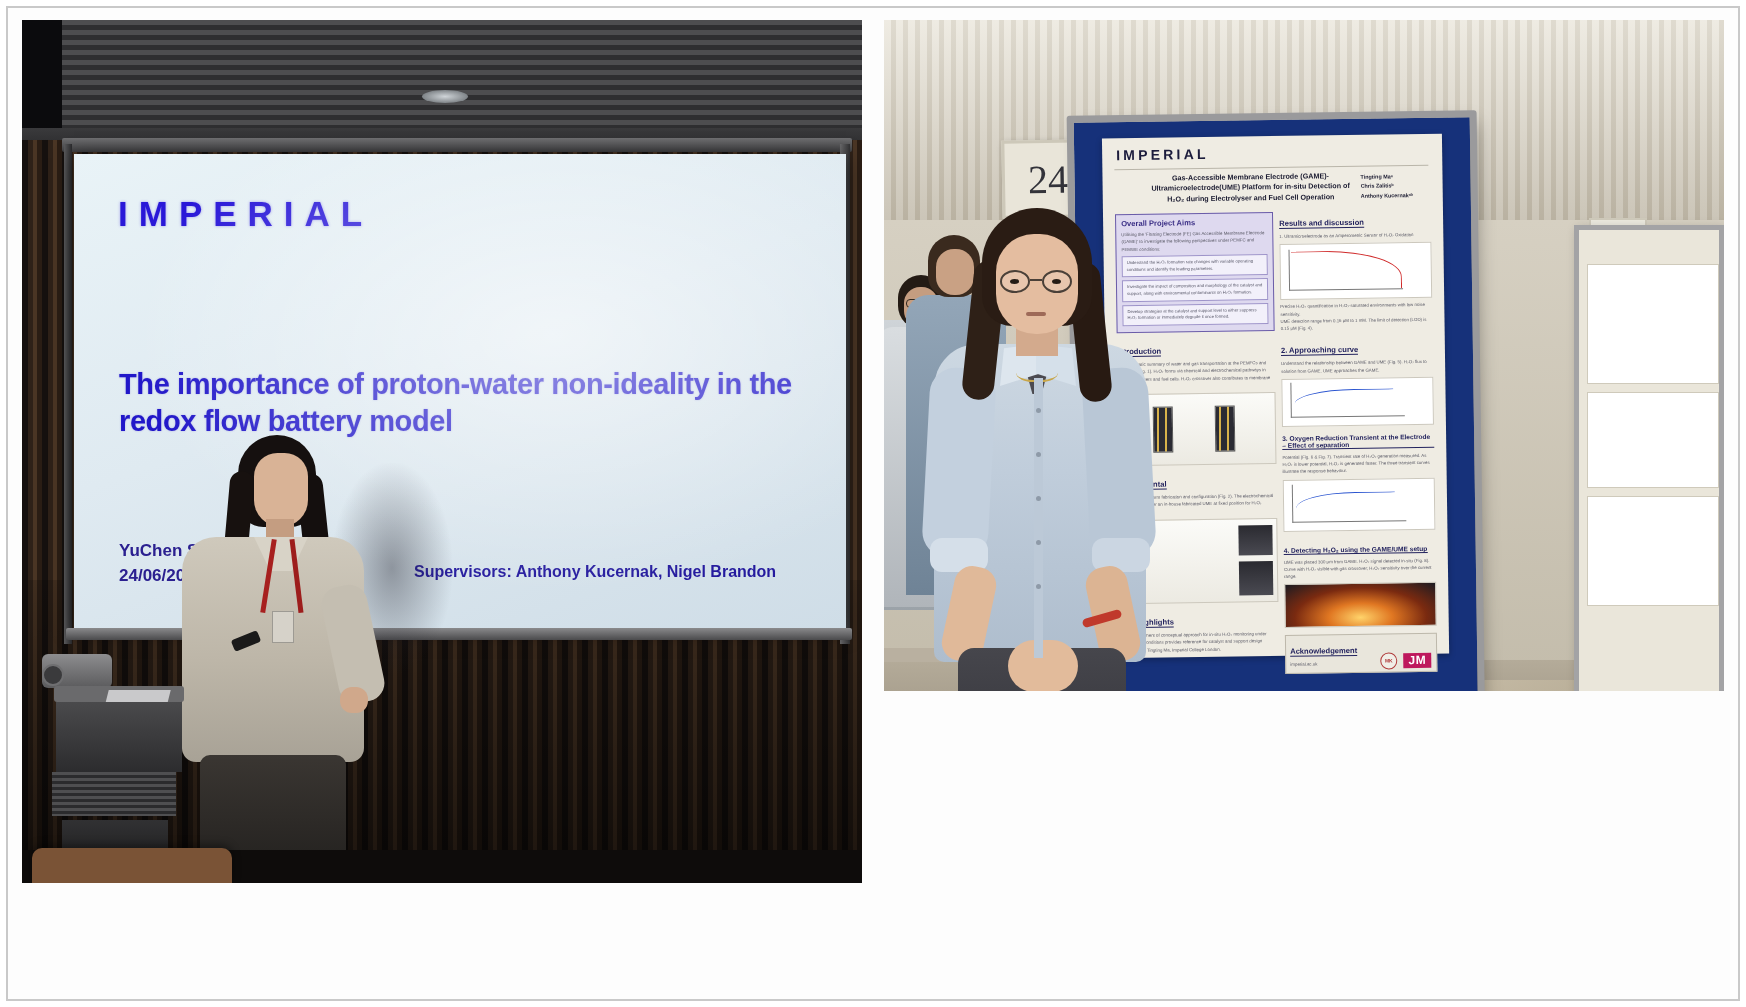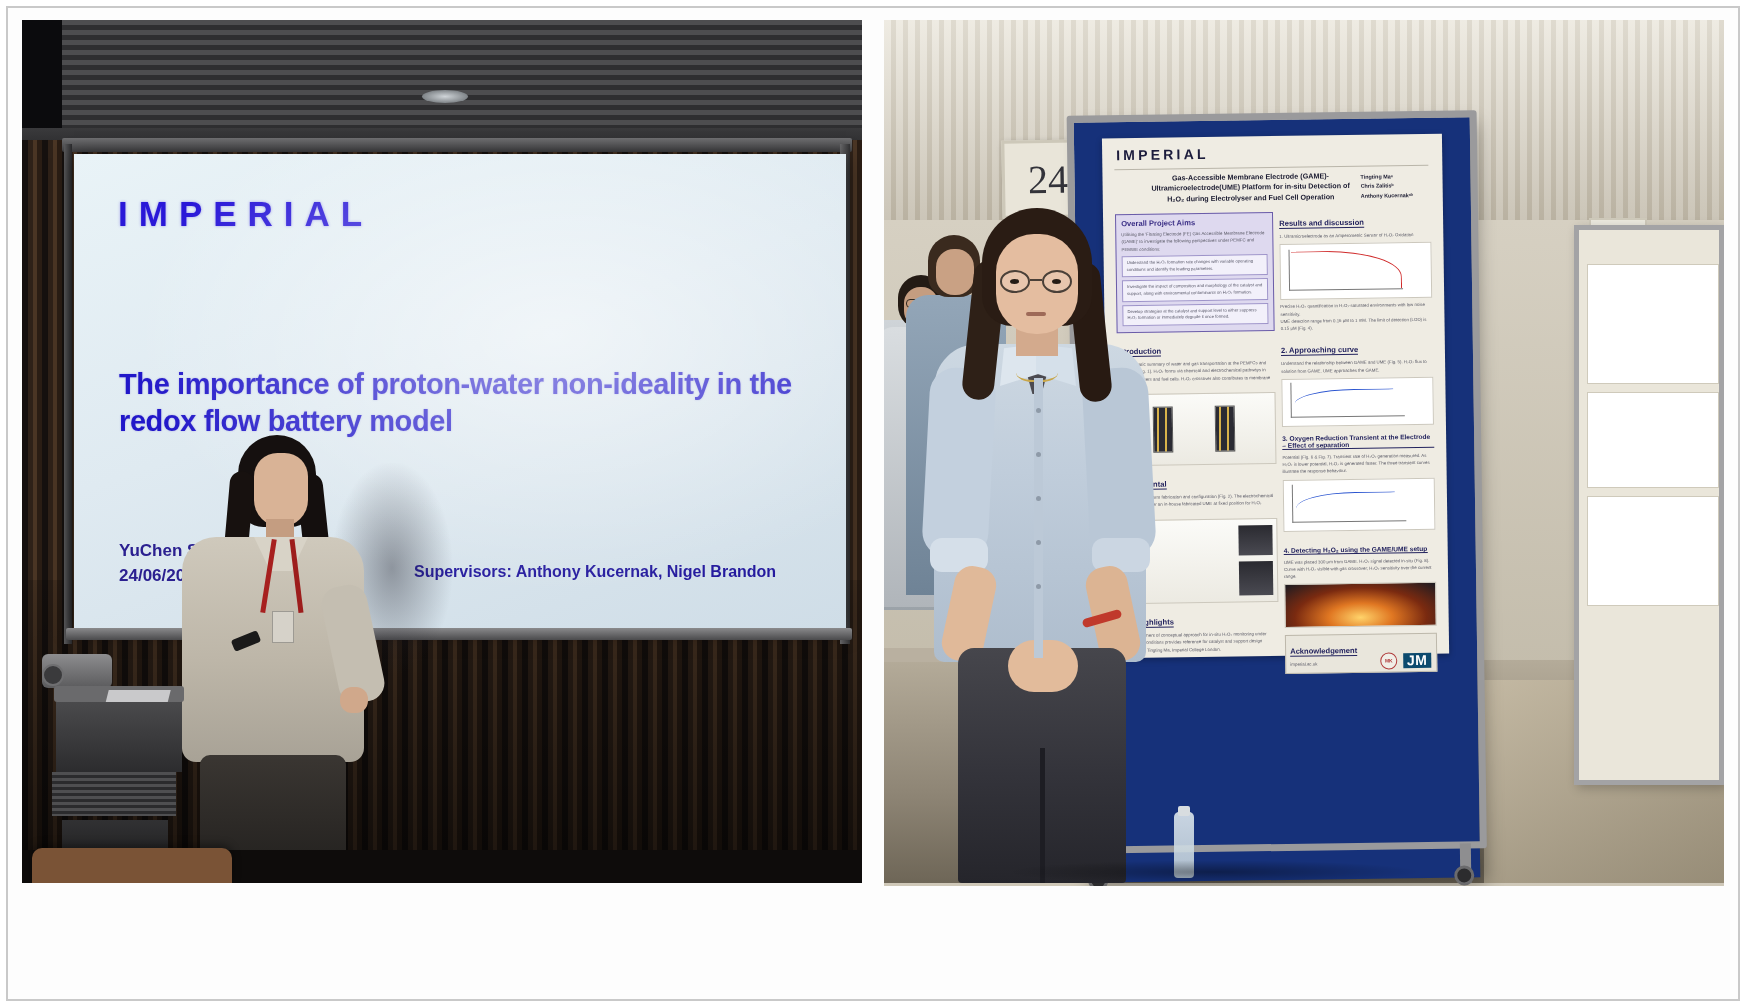--- a/index.html
+++ b/index.html
@@ -251,21 +251,21 @@
   }
   .floor-left {
     position:absolute; left:0; top:830px; width:100%; height:34px;
     background:#0e0c0b;
   }
 
   
   .panel-right {
     position: absolute;
     left: 884px; top: 20px;
-    width: 840px; height: 866px;
+    width: 840px; height: 671px;
     overflow: hidden;
     background: #cfc8b8;
   }
   .r-ceiling {
     position:absolute; left:0; top:0; width:100%; height:205px;
     background:
       repeating-linear-gradient(to right,
         #e6e1d4 0px, #e6e1d4 7px,
         #cec7b6 7px, #cec7b6 12px);
   }
@@ -394,22 +394,22 @@
   .fig-photo-flame {
     height:44px;
     background: radial-gradient(ellipse at 50% 80%, #ffd36a 0%, #e07722 30%, #7a2a10 62%, #1b1b22 100%);
   }
   .p-ack {
     background:#e9e6dc; border:1px solid #bdb8ab; padding:4px;
     margin-top:5px;
   }
   .logo-jm {
     position:absolute; right:6px; bottom:4px;
-    width:28px; height:15px; background:#0c4a6e;
-    color:#fff; font-size:14px; font-weight:700;
+    width:28px; height:15px; background:#be185d;
+    color:#fff; font-size:12px; font-weight:700;
     display:flex; align-items:center; justify-content:center;
     letter-spacing:0.5px;
   }
   .logo-circ {
     position:absolute; right:40px; bottom:3px;
     width:17px; height:17px; border-radius:50%;
     background:#f0eee7; border:1.6px solid #b03a3a;
     font-size:5px; color:#b03a3a;
     display:flex; align-items:center; justify-content:center; font-weight:700;
   }

